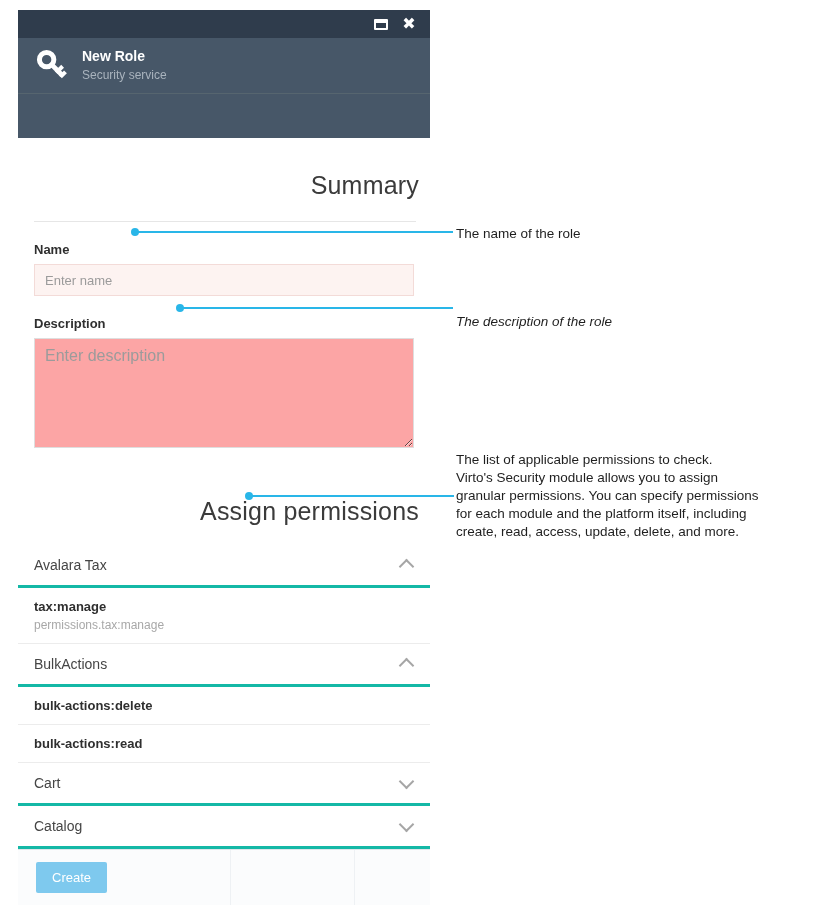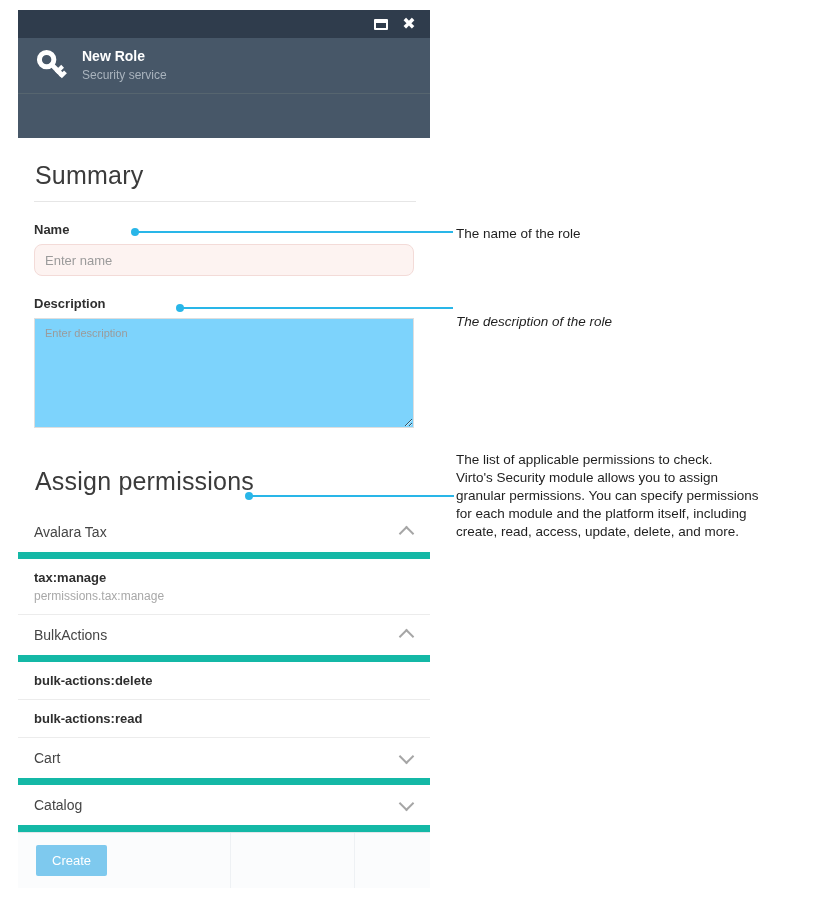--- a/index.html
+++ b/index.html
@@ -103,22 +103,23 @@
   .blade-content {
     padding: 0;
     background: #ffffff;
   }
 
   .section-title {
     font-size: 25px;
     font-weight: normal;
     color: #3b3b3b;
     padding: 22px 0 10px 16px;
-    margin: 1px;
+    margin: 11px;
     letter-spacing: .2px;
+    text-align: right;
   }
   .section-rule {
     height: 1px;
     background: #e6e6e6;
     margin: 0 14px 0 16px;
   }
 
   .field-block {
     padding: 0 16px;
   }
@@ -132,32 +133,32 @@
     width: 100%;
     height: 32px;
     box-sizing: border-box;
     border: 1px solid #f3dbd8;
     background: #fdf3f1;
     font-family: "Liberation Sans", sans-serif;
     font-size: 13px;
     color: #555;
     padding: 0 10px;
     outline: none;
-    border-radius: 8px;
+    border-radius: 0;
   }
   .text-input::placeholder { color: #9b9b9b; }
 
   .textarea-input {
     width: 100%;
     height: 110px;
     box-sizing: border-box;
     border: 1px solid #dedede;
-    background: #7dd3fc;
-    font-family: "Liberation Sans", sans-serif;
-    font-size: 11px;
+    background: #fca5a5;
+    font-family: "Liberation Sans", sans-serif;
+    font-size: 16px;
     color: #555;
     padding: 8px 10px;
     outline: none;
     resize: vertical;
     border-radius: 0;
   }
   .textarea-input::placeholder { color: #9b9b9b; }
 
   .section-title.perm {
     padding-top: 34px;
@@ -166,21 +167,21 @@
 
   
   .perm-list { margin-top: 8px; }
 
   .perm-group {
     display: flex;
     align-items: center;
     justify-content: space-between;
     height: 40px;
     padding: 0 14px 0 16px;
-    border-bottom: 7px solid #14b8a6;
+    border-bottom: 3px solid #14b8a6;
     cursor: pointer;
   }
   .perm-group-label {
     font-size: 14px;
     color: #454545;
   }
   .chev {
     width: 18px;
     height: 18px;
     position: relative;

